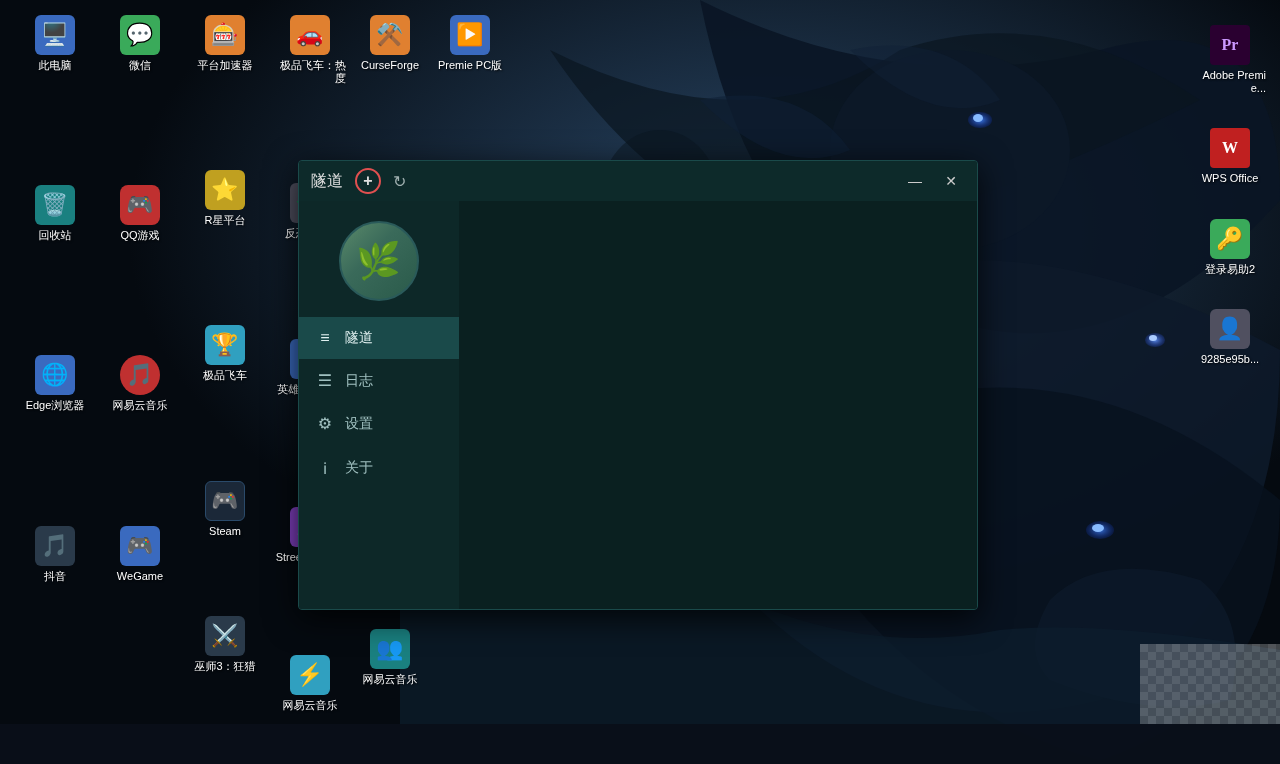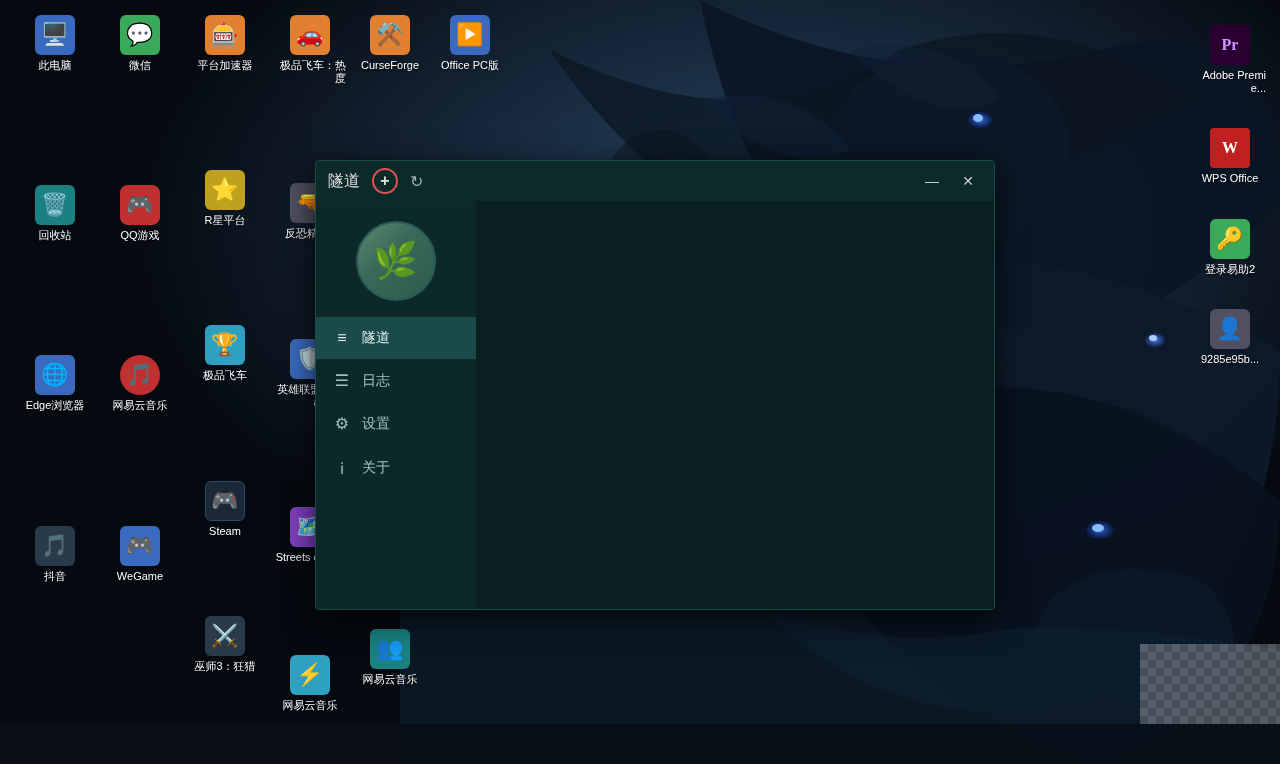--- a/index.html
+++ b/index.html
@@ -91,21 +91,21 @@
       flex-direction: column;
       gap: 18px;
       align-items: center;
       width: 80px;
     }
 
     
     .app-window {
       position: absolute;
       top: 160px;
-      left: 315px;
+      left: 298px;
       width: 680px;
       height: 450px;
       background: #0d2a2a;
       border-radius: 4px;
       box-shadow: 0 8px 32px rgba(0,0,0,0.8);
       z-index: 10;
       display: flex;
       flex-direction: column;
       overflow: hidden;
       border: 1px solid #1a4a4a;
@@ -440,21 +440,21 @@
     </div>
     <div class="desktop-icon" style="margin-top: 60px;">
       <div class="icon-img ic-teal" style="border-radius:6px;">👥</div>
       <span class="icon-label">网易云音乐</span>
     </div>
   </div>
 
   <div class="icon-column" style="margin-left: 0px; margin-top: 5px;">
     <div class="desktop-icon">
       <div class="icon-img ic-blue" style="border-radius:6px;">▶️</div>
-      <span class="icon-label">Office PC版</span>
+      <span class="icon-label">Premie PC版</span>
     </div>
     <div class="desktop-icon" style="margin-top: 95px;">
       <div class="icon-img ic-gray" style="border-radius:6px;">💣</div>
       <span class="icon-label">《战地风云 5版</span>
     </div>
     <div class="desktop-icon" style="margin-top: 95px;">
       <div class="icon-img ic-yellow" style="border-radius:6px;">🏛️</div>
       <span class="icon-label">文明6</span>
     </div>
     <div class="desktop-icon" style="margin-top: 95px;">

